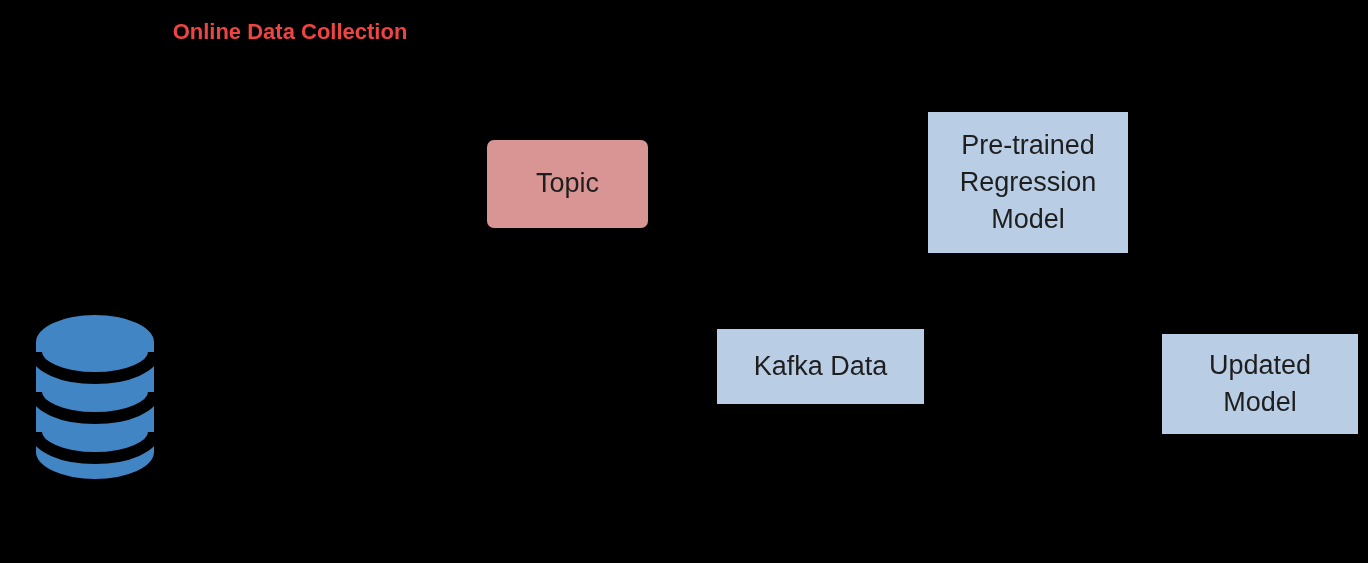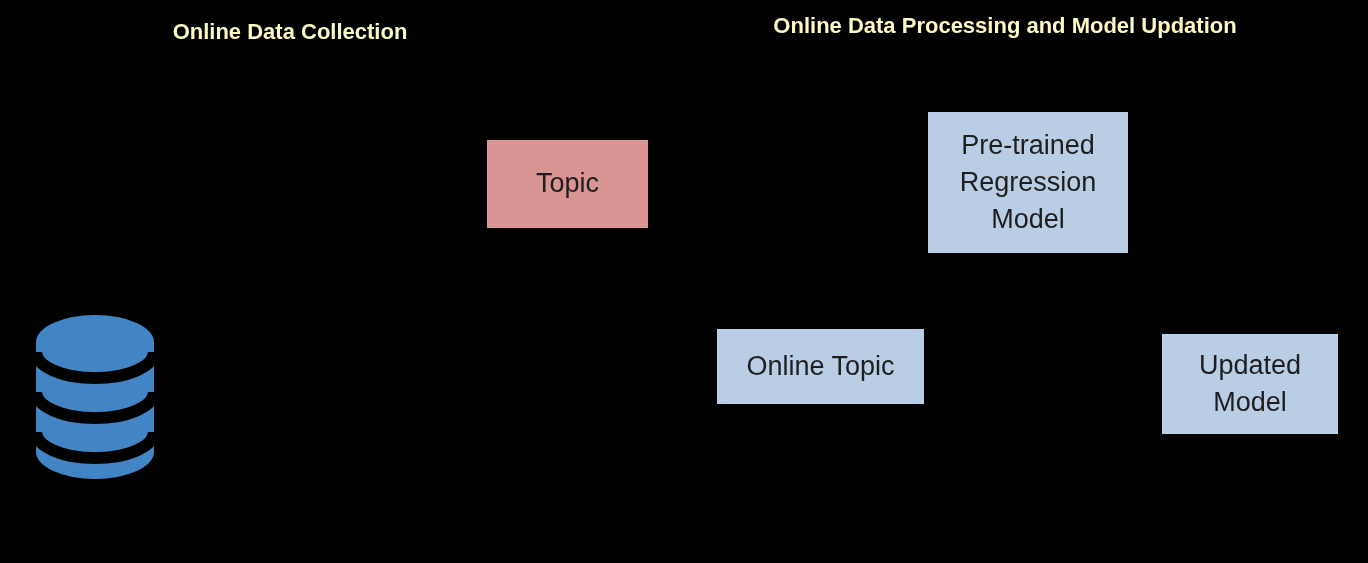--- a/index.html
+++ b/index.html
@@ -10,79 +10,78 @@
   .stage {
     position: relative;
     width: 1368px;
     height: 563px;
     background: #000000;
     overflow: hidden;
     font-family: "Liberation Sans", sans-serif;
   }
   .section-title {
     position: absolute;
-    color: #fef9c3;
+    color: #ef4444;
     font-size: 22px;
     font-weight: bold;
     text-align: center;
     white-space: nowrap;
     line-height: 28px;
   }
   .title-collection { left: 150px; top: 18px; width: 280px; }
   .title-processing { left: 740px; top: 12px; width: 530px; }
 
   .node {
     position: absolute;
     display: flex;
     align-items: center;
     justify-content: center;
     text-align: center;
     color: #1E1E1E;
     font-size: 27px;
     line-height: 1.38;
   }
-  .rose { background: #D99593; }
+  .rose { background: #D99593; border-radius: 7px; }
   .blue { background: #B9CDE5; }
 
   .node-kafka     { left: 227px;  top: 362px; width: 246px; height: 71px;  }
   .node-topic     { left: 487px;  top: 140px; width: 161px; height: 88px;  }
   .node-pretrain  { left: 928px;  top: 112px; width: 200px; height: 141px; padding: 0 18px; box-sizing: border-box; }
   .node-ondata    { left: 717px;  top: 329px; width: 207px; height: 75px;  }
   .node-onlabel   { left: 717px;  top: 407px; width: 207px; height: 80px;  }
-  .node-updated   { left: 1162px; top: 334px; width: 176px; height: 100px; padding: 0 14px; box-sizing: border-box; }
+  .node-updated   { left: 1162px; top: 334px; width: 196px; height: 100px; padding: 0 14px; box-sizing: border-box; }
 
   .db-icon {
     position: absolute;
     left: 35px;
     top: 314px;
     width: 120px;
     height: 166px;
   }
 </style>
 </head>
 <body>
 
 <div class="stage">
 
   <div class="section-title title-collection">Online Data Collection</div>
 
-  <div class="section-title title-processing">Online Data Processing and Model Updation</div>
 
   <div class="db-icon">
     <svg width="120" height="166" viewBox="0 0 120 166" xmlns="http://www.w3.org/2000/svg">
       <path d="M1,28 A59,27 0 0 1 119,28 L119,138 A59,27 0 0 1 1,138 Z" fill="#4285C4"></path>
       <path d="M1,38 A59,26 0 0 0 119,38" stroke="#000000" stroke-width="12" fill="none"></path>
       <path d="M1,78 A59,26 0 0 0 119,78" stroke="#000000" stroke-width="12" fill="none"></path>
       <path d="M1,118 A59,26 0 0 0 119,118" stroke="#000000" stroke-width="12" fill="none"></path>
     </svg>
   </div>
 
 
   <div class="node rose node-topic">Topic</div>
 
   <div class="node blue node-pretrain">Pre-trained Regression Model</div>
 
-  <div class="node blue node-ondata">Online Topic</div>
+  <div class="node blue node-ondata">Kafka Data</div>
 
 
   <div class="node blue node-updated">Updated Model</div>
 
 </div>
 
 </body></html>

